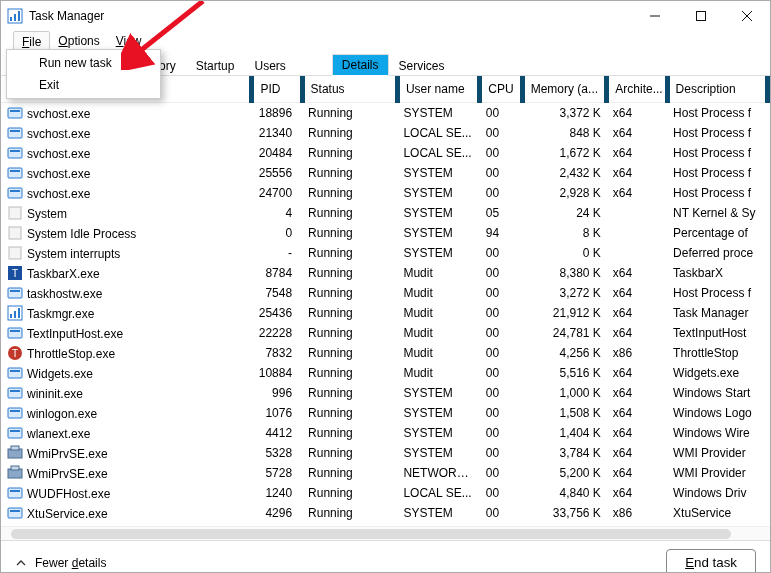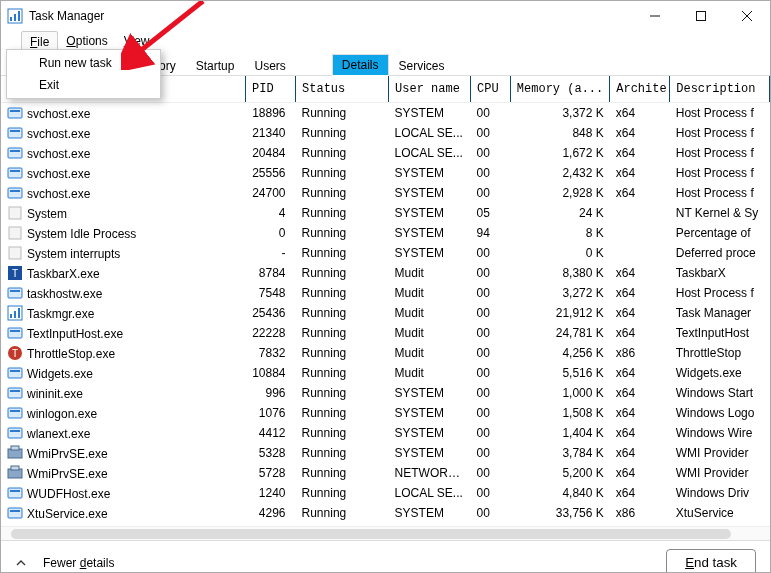--- a/index.html
+++ b/index.html
@@ -37,21 +37,21 @@
     width: 46px;
     display: flex;
     align-items: center;
     justify-content: center;
   }
   .win-controls svg { stroke: #111; }
 
   
   .menubar {
     display: flex;
-    padding-left: 20px;
+    padding-left: 12px;
     height: 20px;
     align-items: center;
   }
   .menubar .menuitem {
     padding: 0 8px;
     height: 20px;
     line-height: 20px;
   }
   .menubar .menuitem span { text-decoration: underline; text-underline-offset: 1px; }
   .menubar .menuitem.sel {
@@ -107,26 +107,25 @@
   }
   table {
     border-collapse: collapse;
     width: 100%;
     font-size: 12px;
   }
   thead th {
     text-align: left;
     font-weight: 400;
     padding: 6px 6px;
-    border-right: 1px solid #0c4a6e;
+    border-right: 5px solid #0c4a6e;
     border-bottom: 1px solid #eee;
     background: #fff;
     position: sticky; top: 0;
     white-space: nowrap;
-    font-family: Liberation Mono, monospace;
   }
   tbody td {
     padding: 2px 6px;
     white-space: nowrap;
     overflow: hidden;
     text-overflow: ellipsis;
   }
   tbody tr { height: 20px; }
   .col-name { width: 250px; max-width: 250px; }
   .col-pid { width: 50px; text-align: right; padding-right: 10px; }
@@ -162,21 +161,21 @@
   
   .footer {
     border-top: 1px solid #ddd;
     height: 44px;
     display: flex;
     align-items: center;
     padding: 0 14px;
   }
   .fewer {
     display: flex; align-items: center;
-    gap: 16px;
+    gap: 8px;
   }
   .fewer span { text-decoration: underline; text-underline-offset: 1px; }
   .end-task {
     margin-left: auto;
     padding: 5px 18px;
     border: 1px solid #888;
     border-radius: 4px;
     background: #fff;
   }
   .end-task span { text-decoration: underline; text-underline-offset: 1px; }

